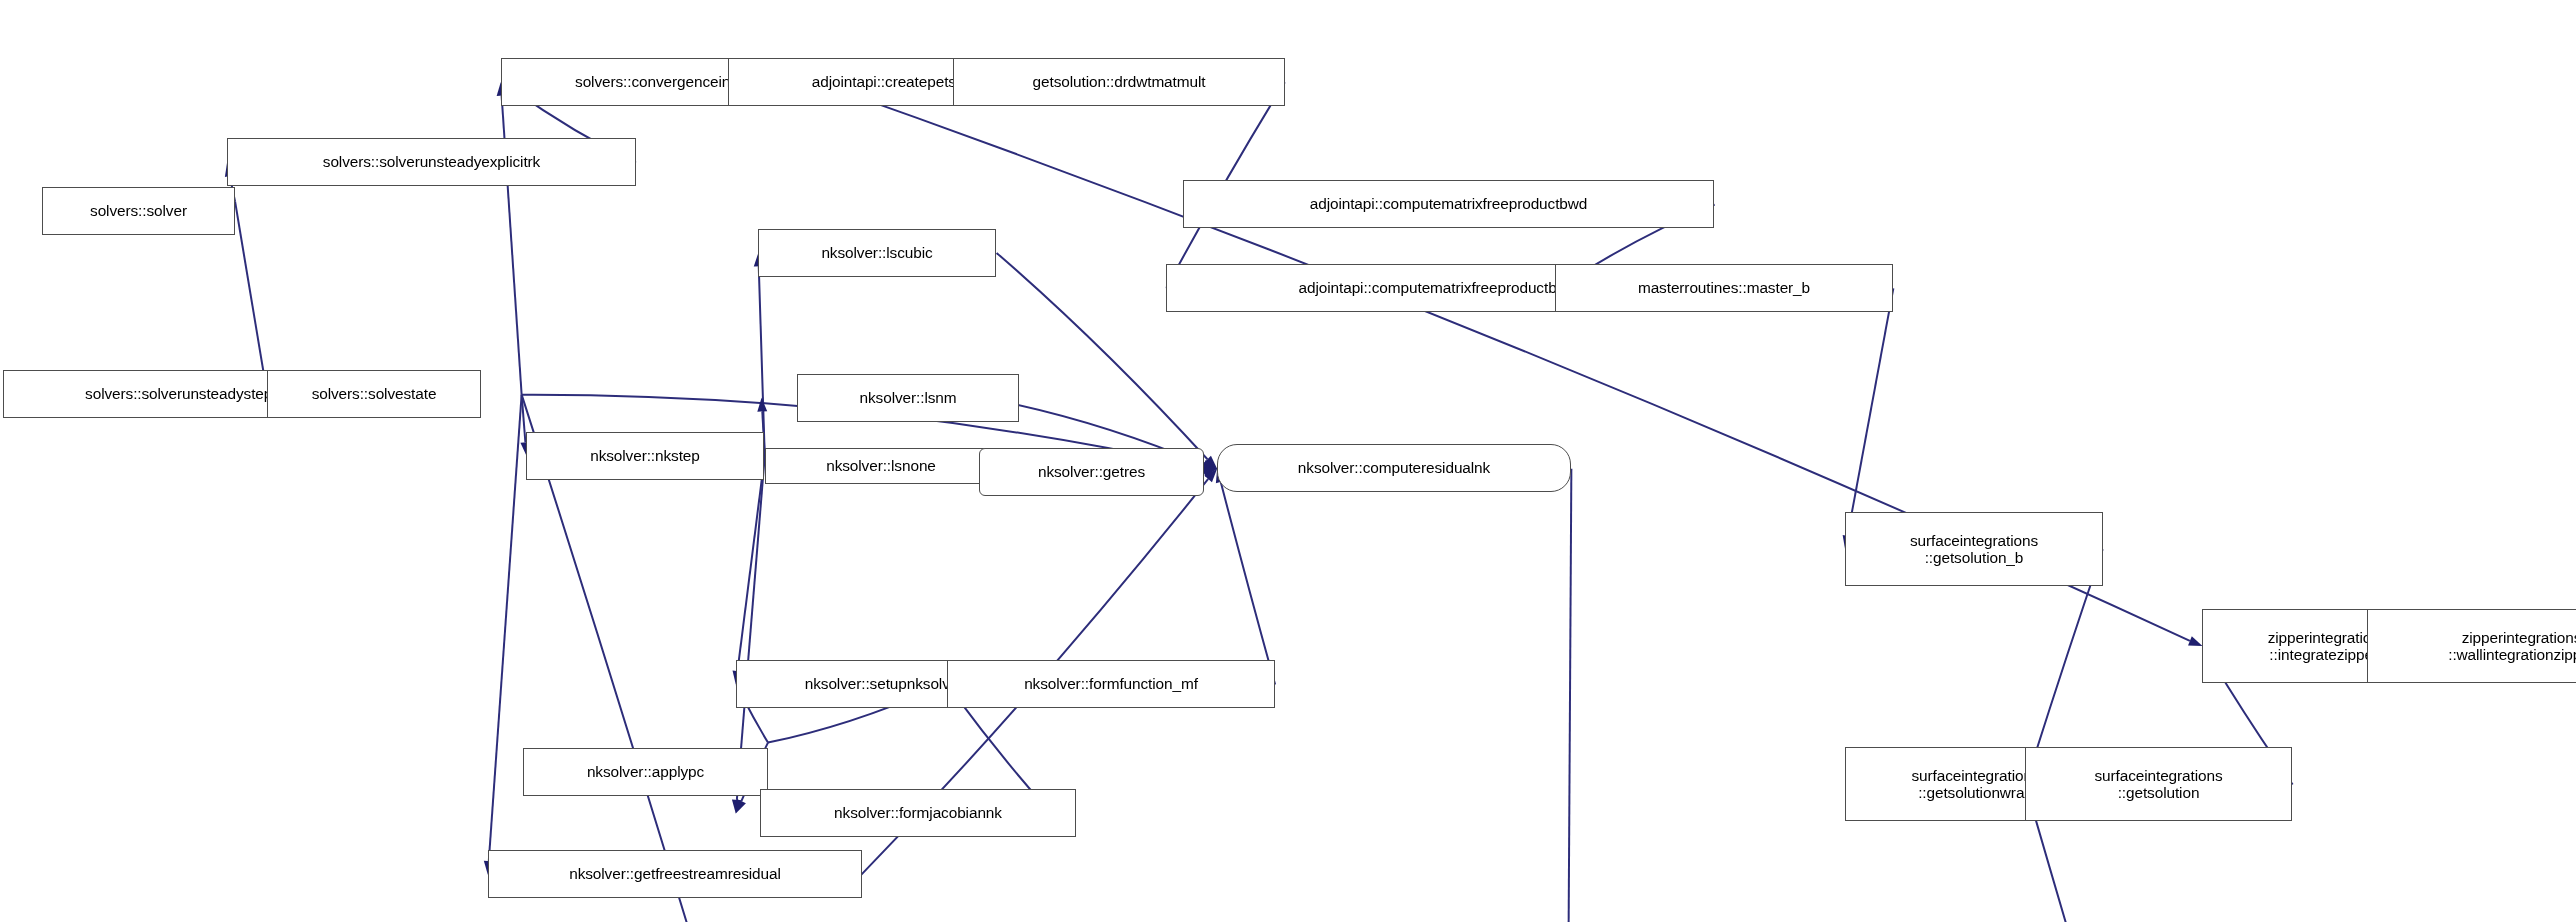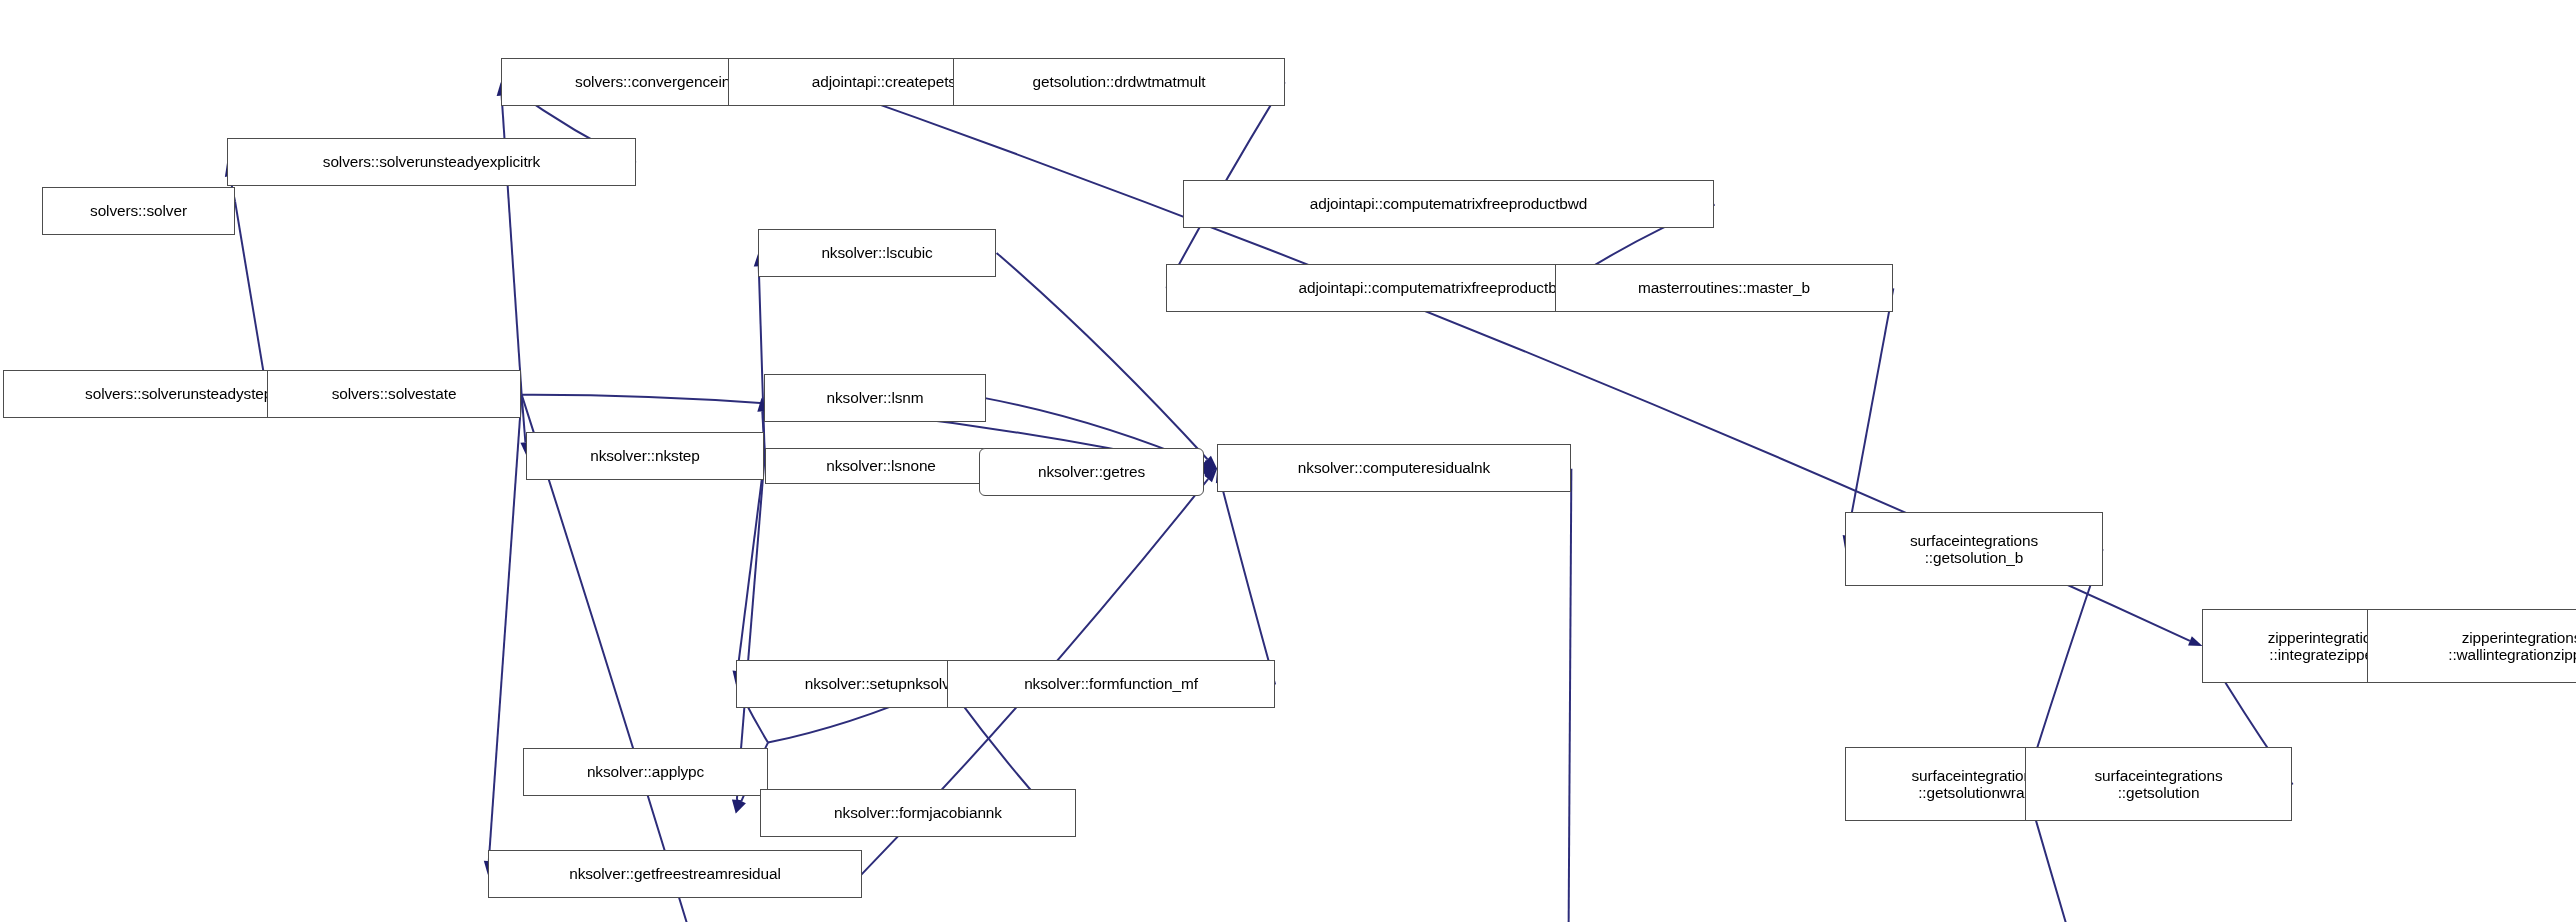--- a/index.html
+++ b/index.html
@@ -180,33 +180,33 @@
         <path d="M 2029.2 1331.51832460733 Q 2045.7963655080275 1231.3670724004778 2062.392731016055 1127.3710201936256" class="edge-path"></path>
         <polygon points="2064.8,1112.5654450261782 2067.821441910786,1128.2536854877387 2056.9640201213247,1126.4883548995124" class="edge-head"></polygon>
         <path d="M 2378.08 1331.51832460733 Q 2310.8074142385076 1113.8980208052806 2243.5348284770157 881.2829970032309" class="edge-path"></path>
         <polygon points="2239.2400000000002,866.910994764398 2248.8045626312546,879.7082265616585 2238.265094322777,882.8577674448032" class="edge-head"></polygon>
       </g>
   </svg>
   <div id="node-layer">
       <div class="node" style="left: 42px; top: 187px; width: 193px; height: 48px;"><span class="node-label">solvers::solver</span></div>
       <div class="node" style="left: 227px; top: 138px; width: 409px; height: 48px;"><span class="node-label">solvers::solverunsteadyexplicitrk</span></div>
       <div class="node" style="left: 3.2px; top: 370px; width: 351px; height: 48px;"><span class="node-label">solvers::solverunsteadystep</span></div>
-      <div class="node" style="left: 267px; top: 370px; width: 254px; height: 48px;"><span class="node-label">solvers::solvestate</span></div>
+      <div class="node" style="left: 267px; top: 370px; width: 214px; height: 48px;"><span class="node-label">solvers::solvestate</span></div>
       <div class="node" style="left: 501px; top: 58px; width: 316px; height: 48px;"><span class="node-label">solvers::convergenceinfo</span></div>
       <div class="node" style="left: 728px; top: 58px; width: 348px; height: 48px;"><span class="node-label">adjointapi::createpetscvars</span></div>
       <div class="node" style="left: 953px; top: 58px; width: 332px; height: 48px;"><span class="node-label">getsolution::drdwtmatmult</span></div>
       <div class="node" style="left: 1183px; top: 180px; width: 531px; height: 48px;"><span class="node-label">adjointapi::computematrixfreeproductbwd</span></div>
       <div class="node" style="left: 1166px; top: 264px; width: 567px; height: 48px;"><span class="node-label">adjointapi::computematrixfreeproductbwdfast</span></div>
       <div class="node" style="left: 1555px; top: 264px; width: 338px; height: 48px;"><span class="node-label">masterroutines::master_b</span></div>
       <div class="node" style="left: 758px; top: 229px; width: 238px; height: 48px;"><span class="node-label">nksolver::lscubic</span></div>
       <div class="node" style="left: 526px; top: 432px; width: 238px; height: 48px;"><span class="node-label">nksolver::nkstep</span></div>
-      <div class="node" style="left: 764px; top: 374px; width: 222px; height: 48px;"><span class="node-label">nksolver::lsnm</span></div>
+      <div class="node" style="left: 797px; top: 374px; width: 222px; height: 48px;"><span class="node-label">nksolver::lsnm</span></div>
       <div class="node" style="left: 757px; top: 448px; width: 232px; height: 36px; margin-left: 8px;"><span class="node-label">nksolver::lsnone</span></div>
       <div class="node" style="left: 979px; top: 448px; width: 225px; height: 48px; border-radius: 6px;"><span class="node-label">nksolver::getres</span></div>
-      <div class="node" style="left: 1217px; top: 444px; width: 354px; height: 48px;"><span class="node-label">nksolver::computeresidualnk</span></div>
+      <div class="node" style="left: 1217px; top: 444px; width: 354px; height: 48px; border-radius: 20px;"><span class="node-label">nksolver::computeresidualnk</span></div>
       <div class="node" style="left: 736px; top: 660px; width: 296px; height: 48px;"><span class="node-label">nksolver::setupnksolver</span></div>
       <div class="node" style="left: 947px; top: 660px; width: 328px; height: 48px;"><span class="node-label">nksolver::formfunction_mf</span></div>
       <div class="node" style="left: 523px; top: 718px; width: 245px; height: 48px; margin-top: 30px;"><span class="node-label">nksolver::applypc</span></div>
       <div class="node" style="left: 736px; top: 789px; width: 316px; height: 48px; margin-left: 24px;"><span class="node-label">nksolver::formjacobiannk</span></div>
       <div class="node" style="left: 488px; top: 850px; width: 374px; height: 48px;"><span class="node-label">nksolver::getfreestreamresidual</span></div>
       <div class="node" style="left: 1845px; top: 512px; width: 258px; height: 74px;"><span class="node-label">surfaceintegrations
 ::getsolution_b</span></div>
       <div class="node" style="left: 1845px; top: 747px; width: 261px; height: 74px;"><span class="node-label">surfaceintegrations
 ::getsolutionwrap</span></div>
       <div class="node" style="left: 2025px; top: 747px; width: 267px; height: 74px;"><span class="node-label">surfaceintegrations

